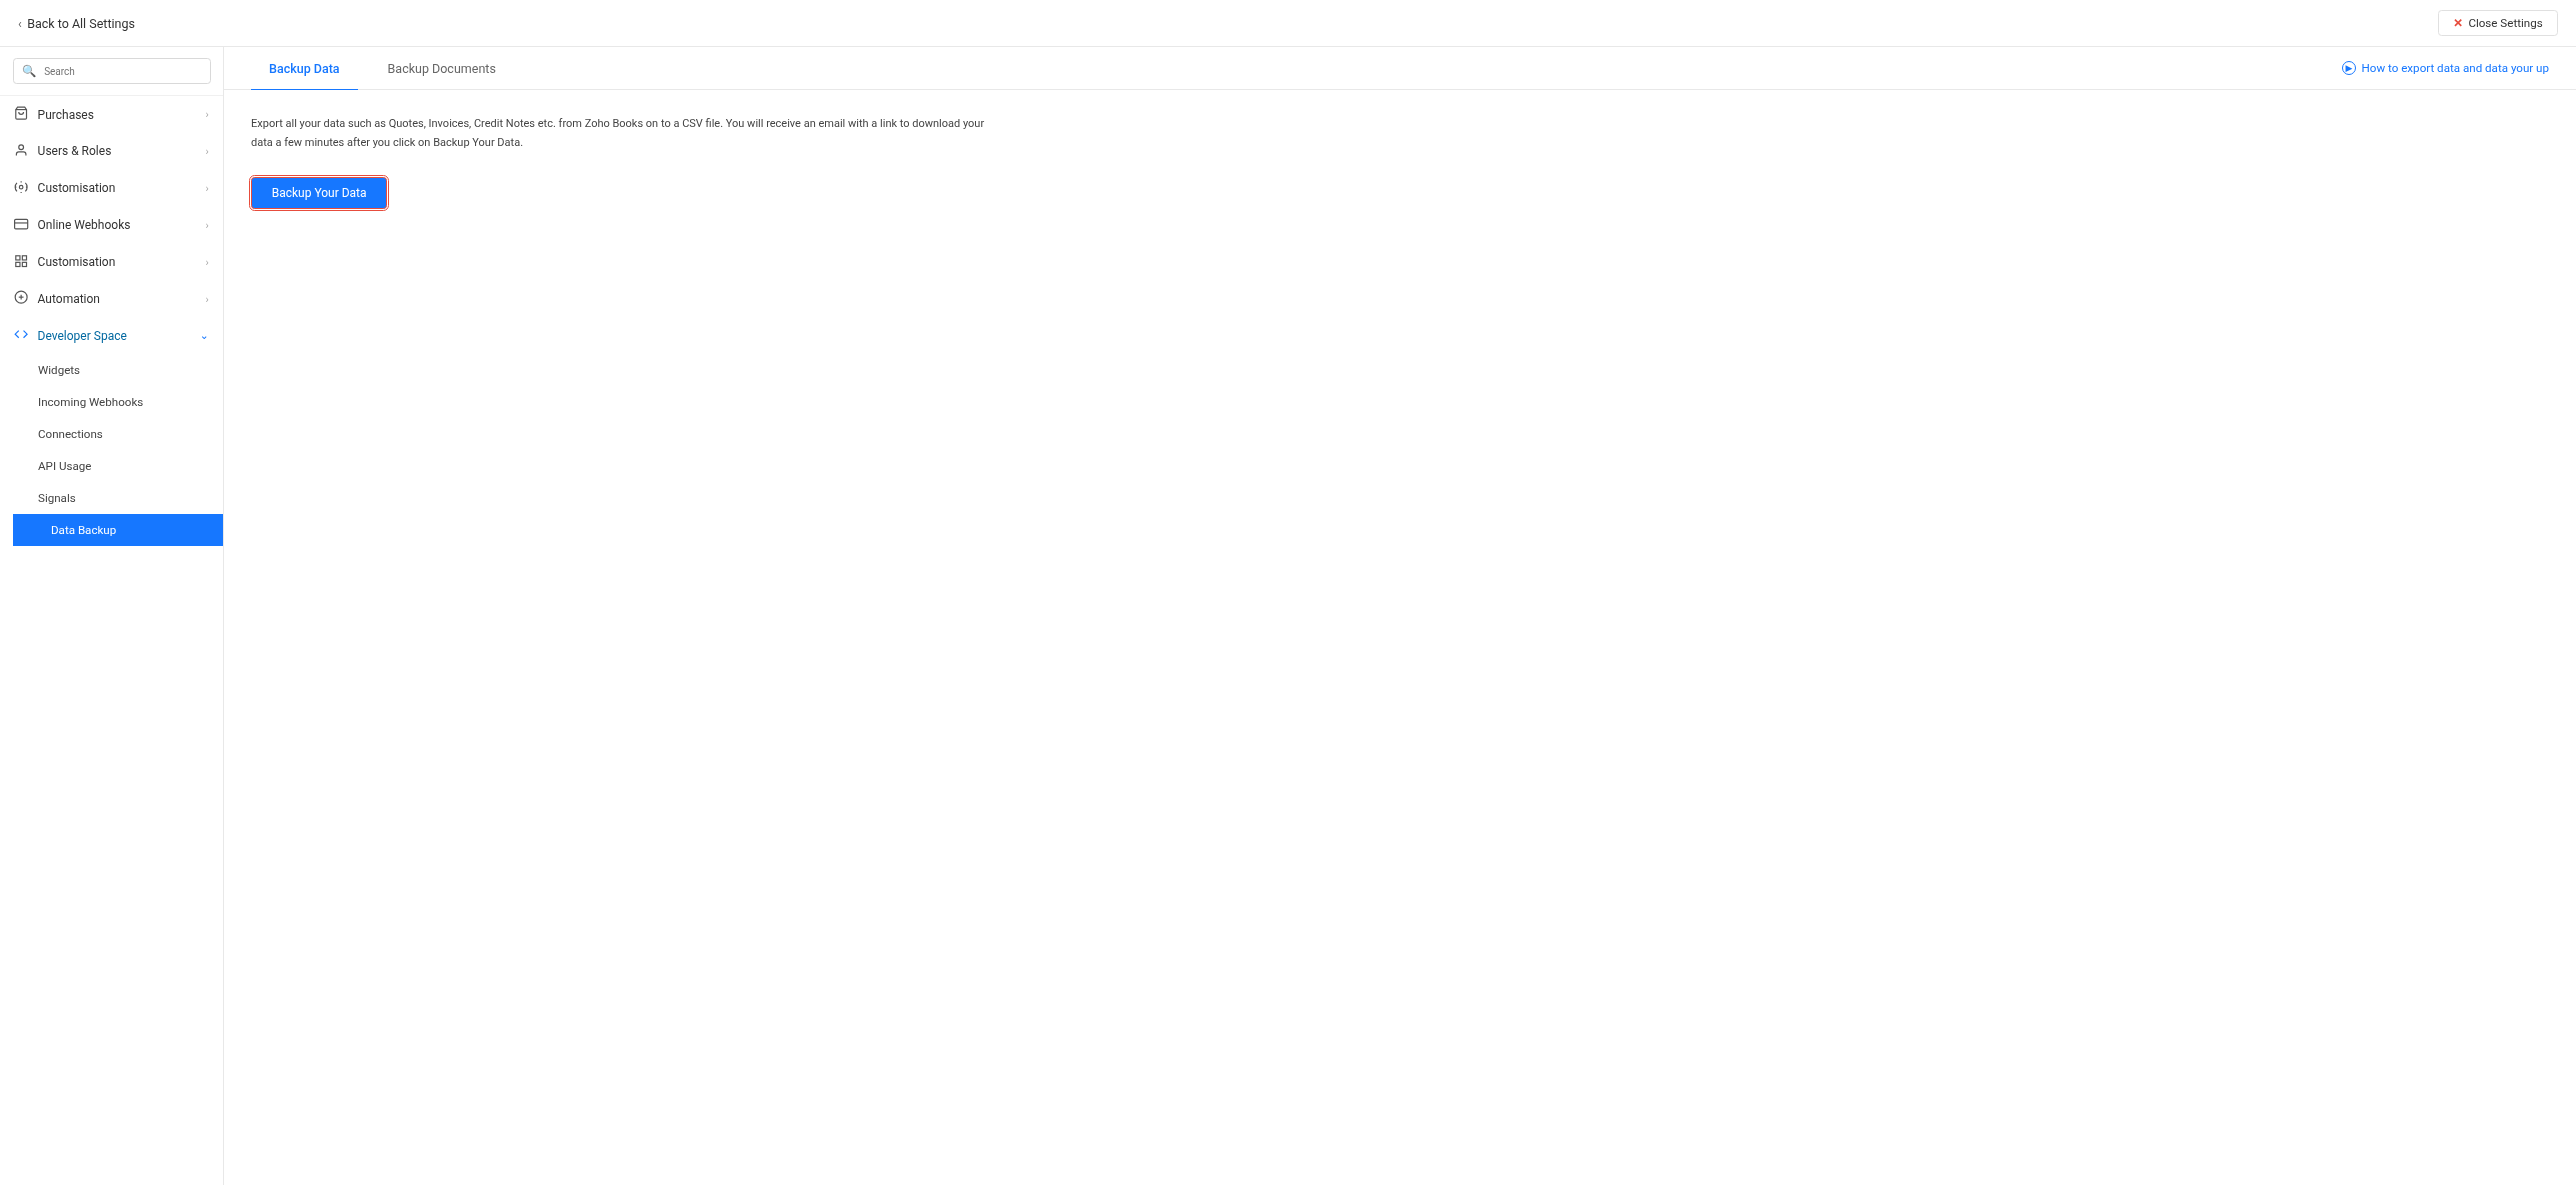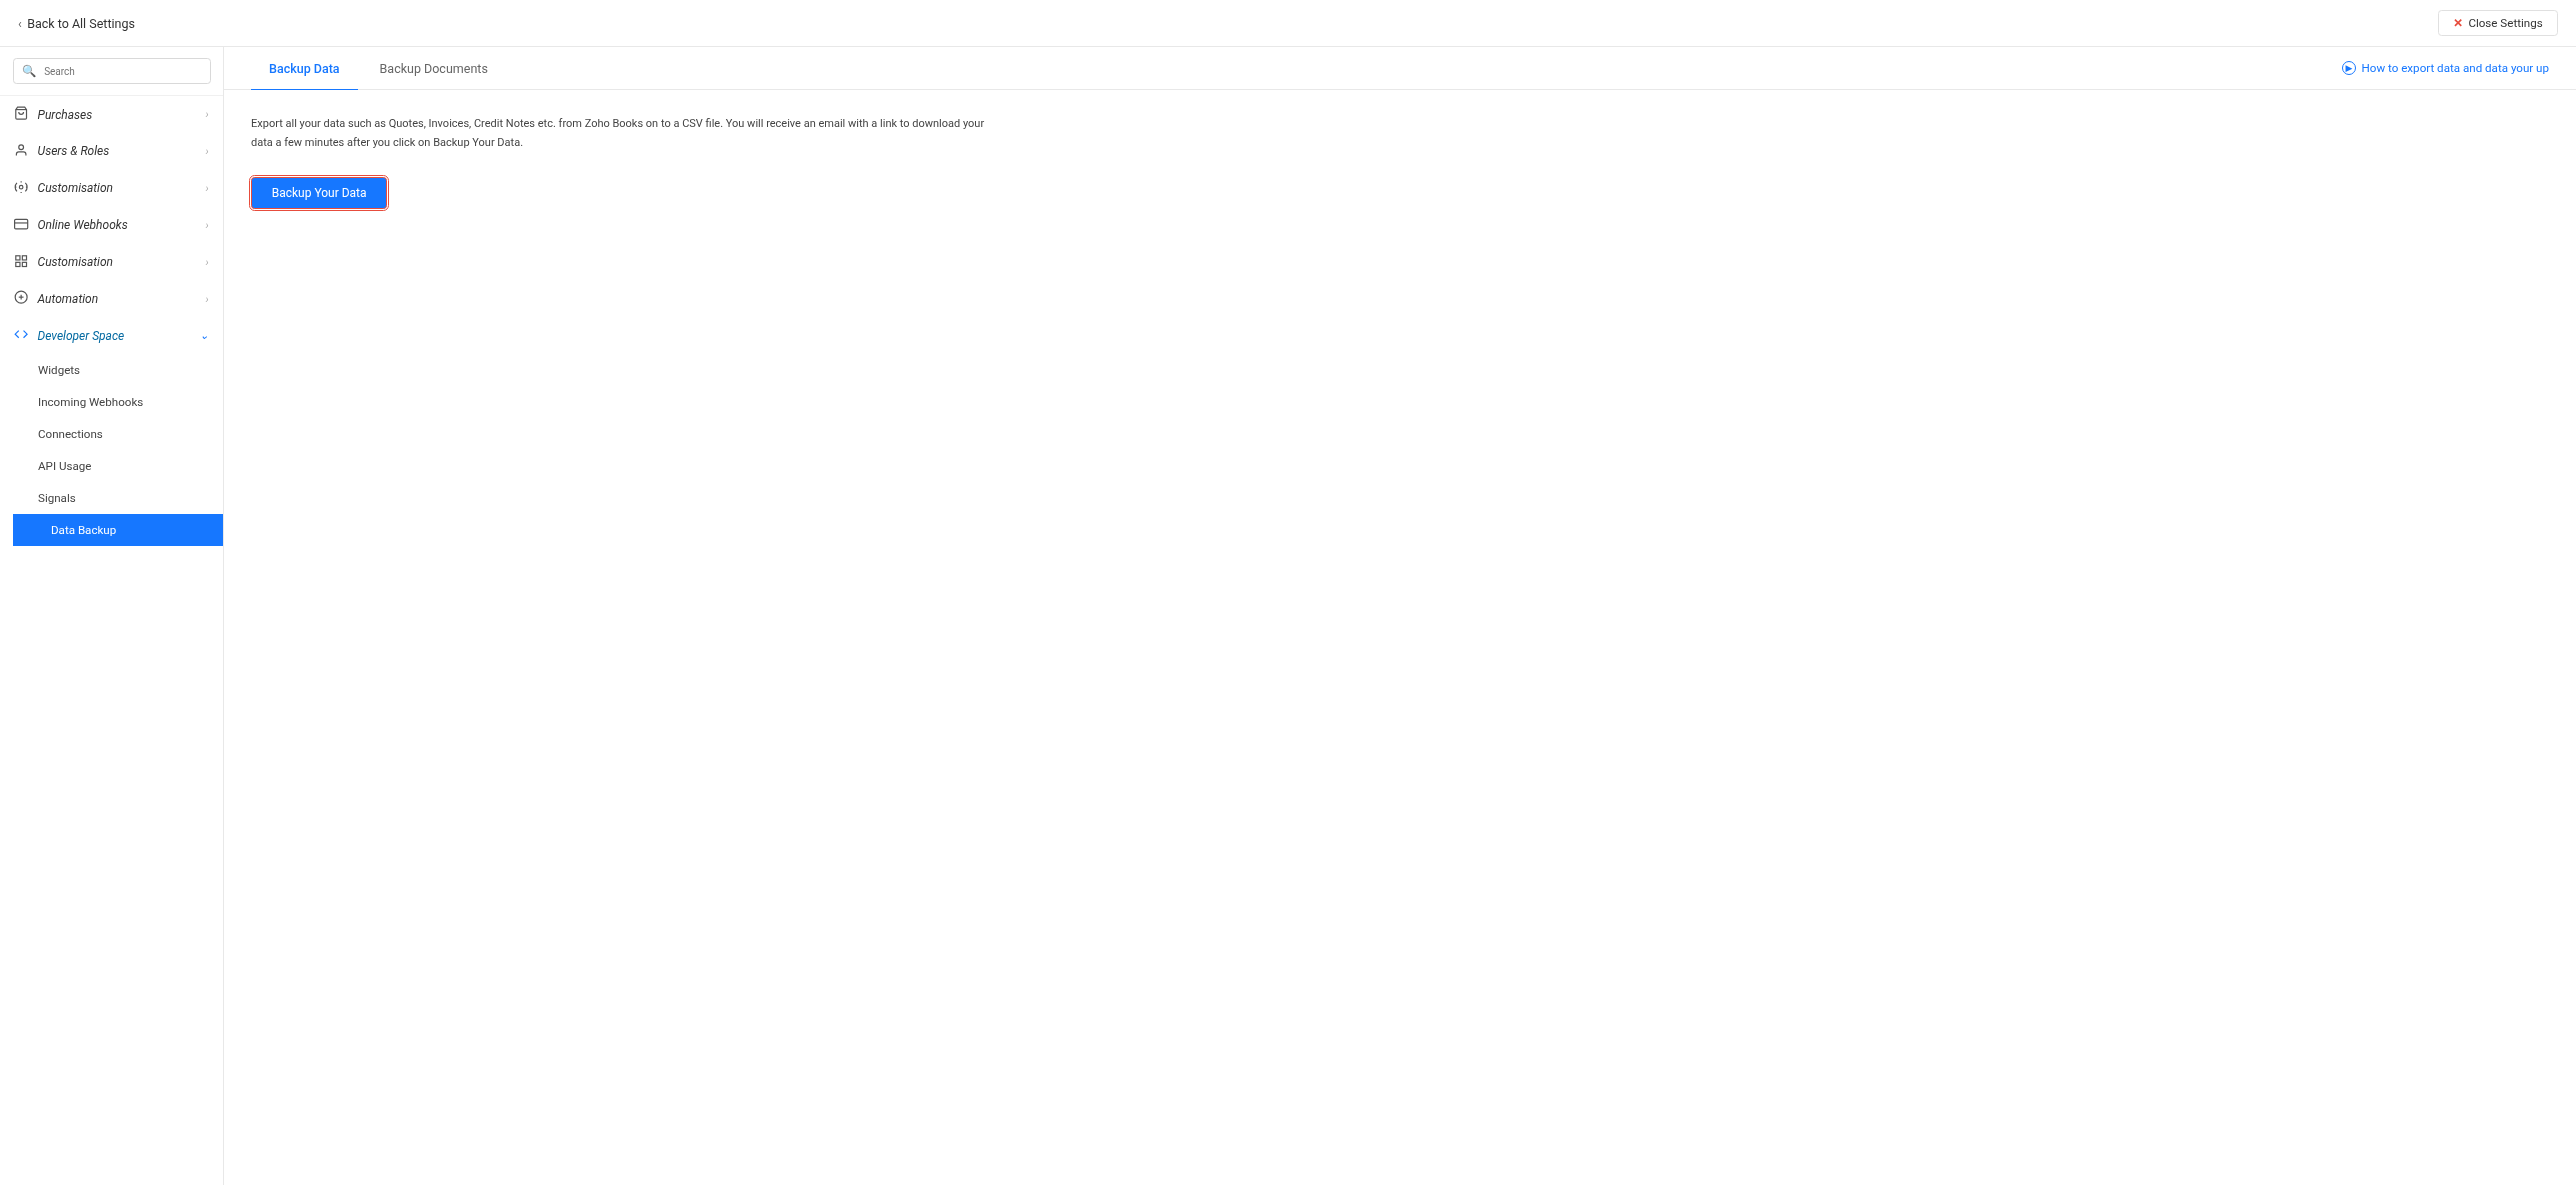--- a/index.html
+++ b/index.html
@@ -121,21 +121,20 @@
 
     .nav-item {
       display: flex;
       align-items: center;
       justify-content: space-between;
       padding: 9.8px 14.3px;
       cursor: pointer;
       font-size: 12px;
       color: #333;
       border-radius: 0;
-      font-style: italic;
     }
 
     .nav-item-left {
       display: flex;
       align-items: center;
       gap: 9px;
     }
 
     .nav-icon {
       font-size: 13.4px;
@@ -191,21 +190,21 @@
       display: flex;
       align-items: center;
       justify-content: space-between;
       padding: 0 27px;
       border-bottom: 0.9px solid #e8e8e8;
     }
 
     .tabs-left {
       display: flex;
       align-items: flex-start;
-      gap: 4px;
+      gap: 12px;
     }
 
     .tab {
       padding: 14.3px 18px 12.5px;
       font-size: 12.5px;
       color: #666;
       cursor: pointer;
       border-bottom: 1.8px solid transparent;
       margin-bottom: -0.9px;
     }

